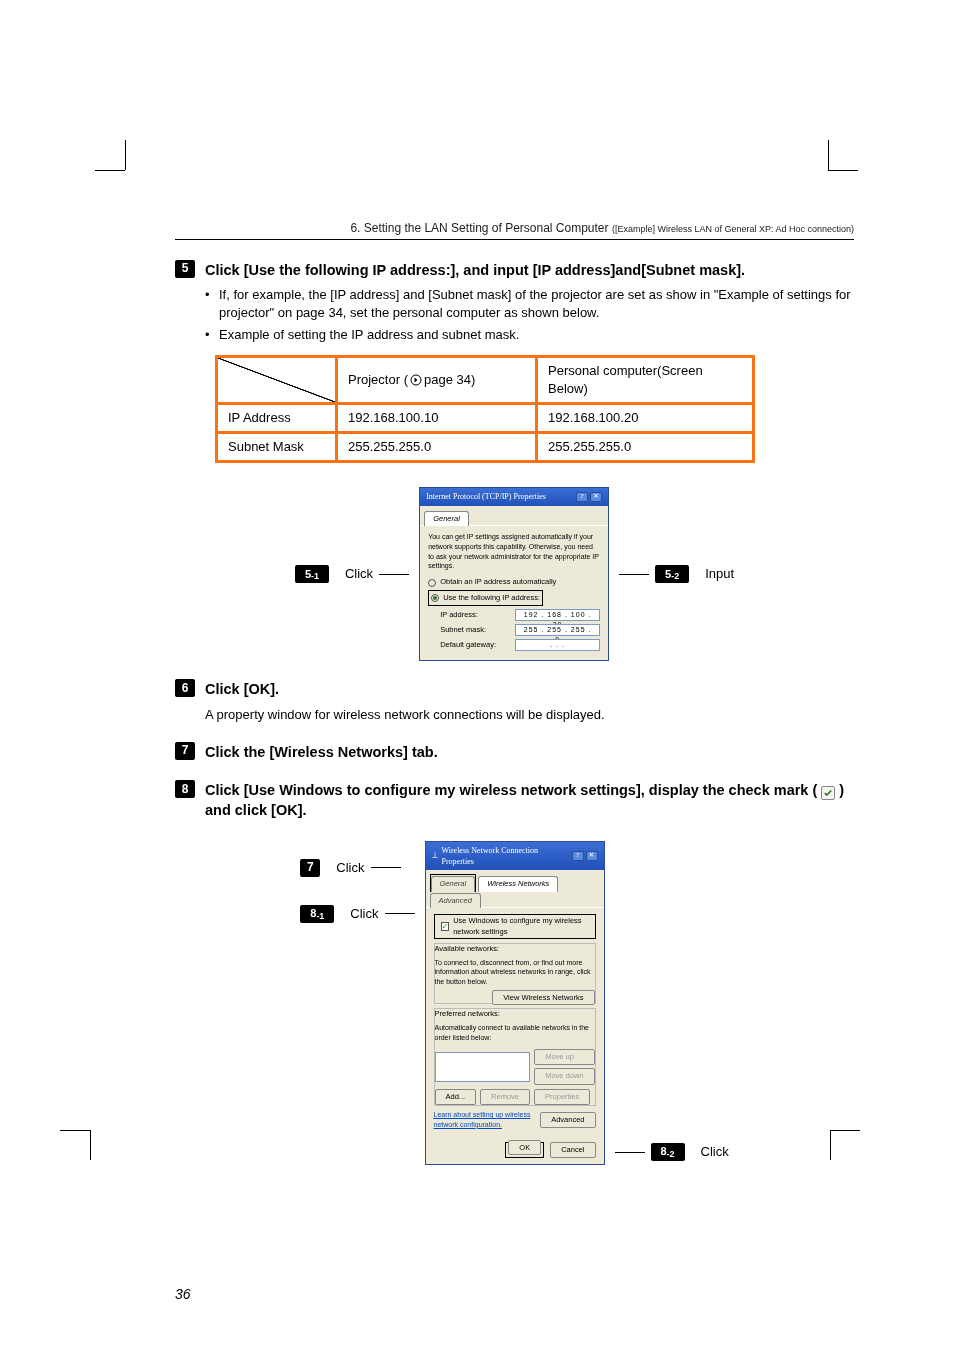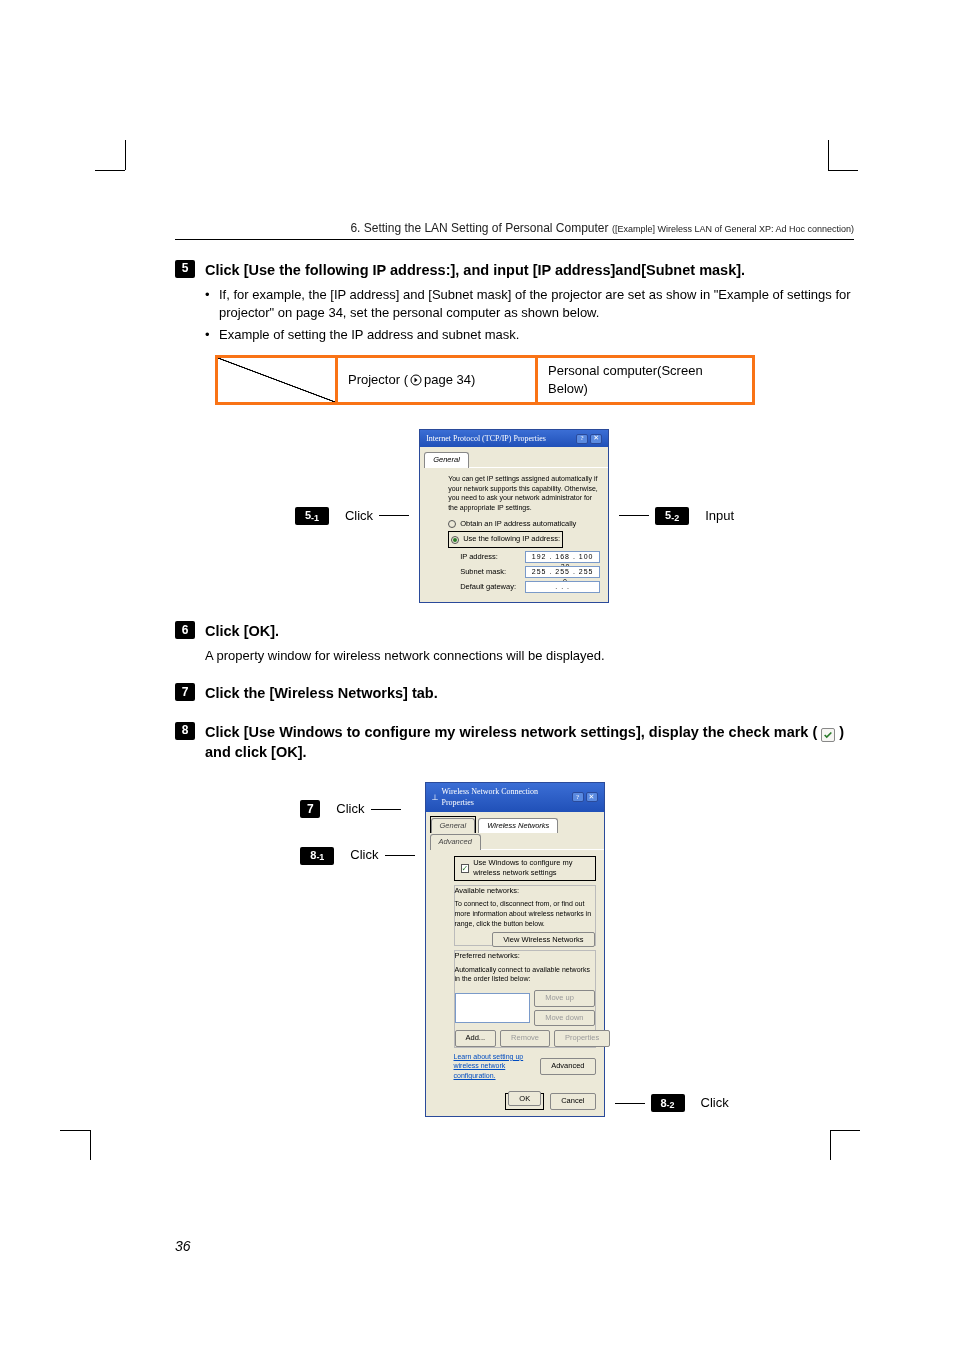--- a/index.html
+++ b/index.html
@@ -34,21 +34,21 @@
   .figure-wrap { display: flex; justify-content: center; align-items: center; margin: 24px 0 10px; gap: 10px; }
   .callout { display: flex; align-items: center; font-size: 13px; gap: 6px; }
   .callout .line { width: 30px; height: 1px; background: #000; }
   .dialog { border: 1px solid #2a4a9a; background: #ece9d8; font-family: Tahoma, Arial, sans-serif; font-size: 7.5px; color: #000; }
   .dialog .titlebar { background: linear-gradient(#3b6ed5, #2050b8); color: #fff; padding: 3px 6px; font-size: 8px; display: flex; justify-content: space-between; align-items: center; font-family: Liberation Serif, serif; }
   .dialog .winbtns { display: flex; gap: 2px; }
   .dialog .winbtn { width: 12px; height: 10px; background: #5a8ae0; border: 1px solid #2a4a9a; font-size: 7px; display: flex; align-items: center; justify-content: center; color: #fff; border-radius: 2px; }
   .dialog .tabstrip { background: #ece9d8; padding: 4px 4px 0 4px; }
   .dialog .tab { display: inline-block; background: #fff; border: 1px solid #888; border-bottom: none; padding: 2px 8px; font-size: 7.5px; border-radius: 3px 3px 0 0; position: relative; top: 1px; font-style: italic; }
   .dialog .tab.inactive { background: #ece9d8; color: #444; }
-  .dialog .pane { background: #ece9d8; border-top: 1px solid #fff; padding: 6px 8px; margin-left: 20px; }
+  .dialog .pane { background: #ece9d8; border-top: 1px solid #fff; padding: 6px 8px; }
   .dialog .desc { font-size: 7px; color: #000; margin-bottom: 6px; }
   .dialog .radio { display: flex; align-items: center; gap: 4px; font-size: 7.5px; margin: 2px 0; }
   .dialog .radio .r { width: 8px; height: 8px; border: 1px solid #555; border-radius: 50%; display: flex; align-items: center; justify-content: center; }
   .dialog .radio .r.sel::after { content: ""; width: 4px; height: 4px; background: #2a7a2a; border-radius: 50%; }
   .dialog .field-row { display: flex; align-items: center; margin: 3px 0 3px 12px; font-size: 7.5px; }
   .dialog .field-row .lbl { width: 80px; }
   .dialog .field-row .inp { background: #fff; border: 1px solid #7a9ac9; width: 90px; height: 12px; font-size: 7px; padding: 0 4px; text-align: center; letter-spacing: 1px; }
   .dialog .group { border: 1px solid #bbb; margin: 4px 0; background: #ece9d8; }
   .dialog .group .gtitle { font-size: 7.5px; color: #000; margin-bottom: 3px; }
   .dialog .btn { background: #ece9d8; border: 1px solid #888; padding: 2px 10px; font-size: 7.5px; border-radius: 2px; }
@@ -112,20 +112,30 @@
         <span>Projector (</span>
         <svg viewBox="0 0 24 24">
               <circle cx="12" cy="12" r="10" fill="none" stroke="#000" stroke-width="2"></circle>
               <path d="M9 7l6 5-6 5z" fill="#000"></path>
             </svg>
         <span> page 34)</span>
       </span>
     </td>
     <td>Personal computer(Screen Below)</td>
   </tr>
+  <tr>
+    <td>IP Address</td>
+    <td>192.168.100.10</td>
+    <td>192.168.100.20</td>
+  </tr>
+  <tr>
+    <td>Subnet Mask</td>
+    <td>255.255.255.0</td>
+    <td>255.255.255.0</td>
+  </tr>
 </tbody>
   </table>
 
 <div class="figure-wrap">
   <div class="callout">
     <div class="step-num sub">
         <span>5</span>
         <span class="sub-dig">-1</span>
       </div>
     <span>Click</span>

